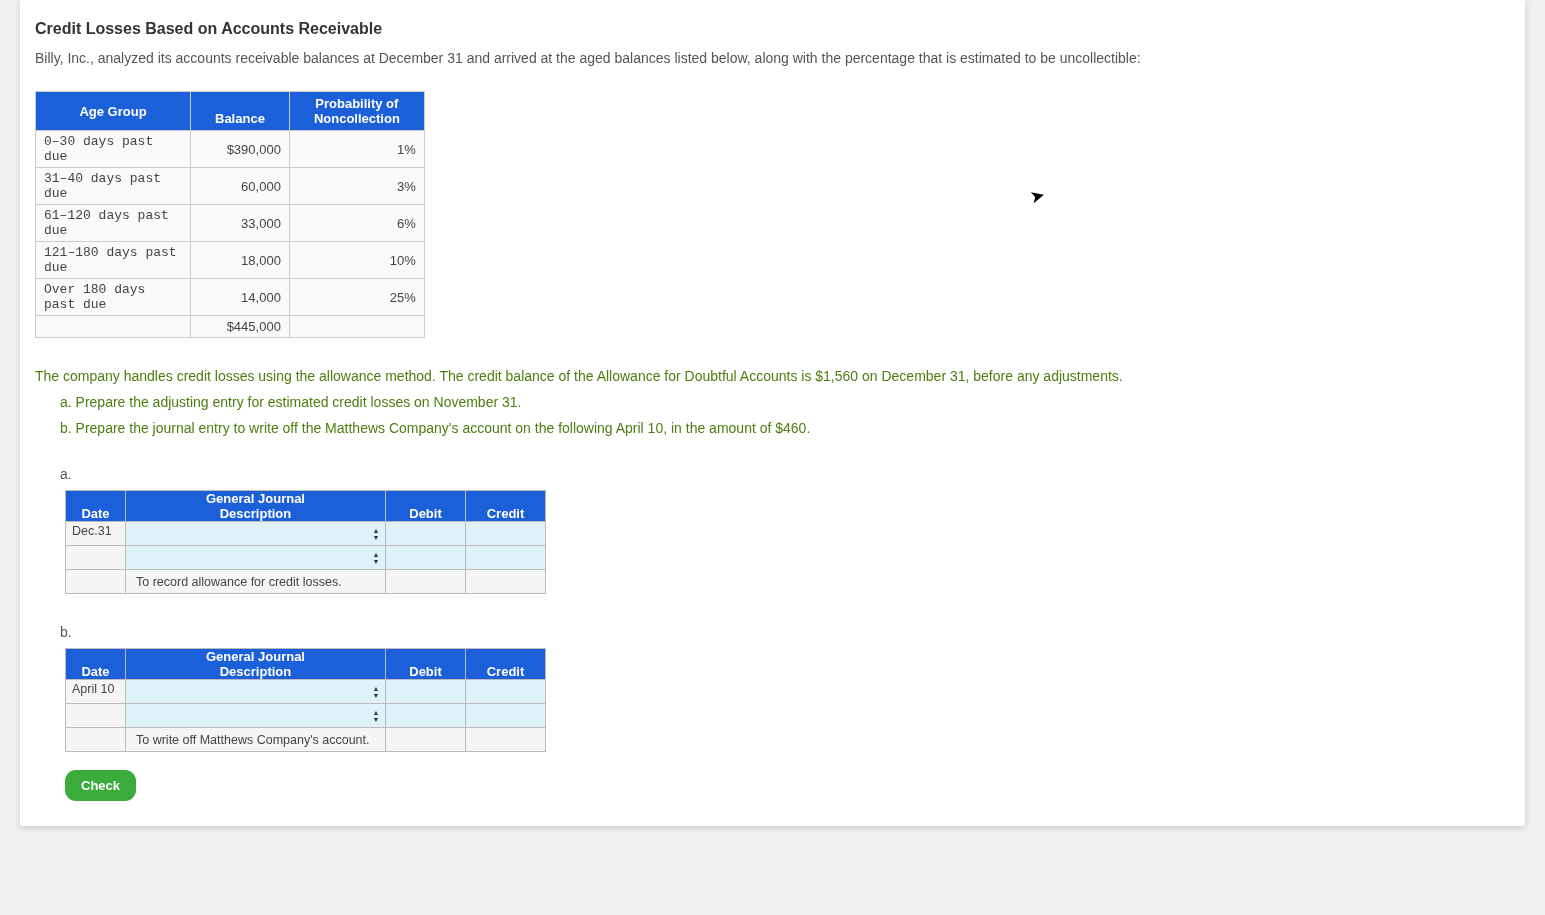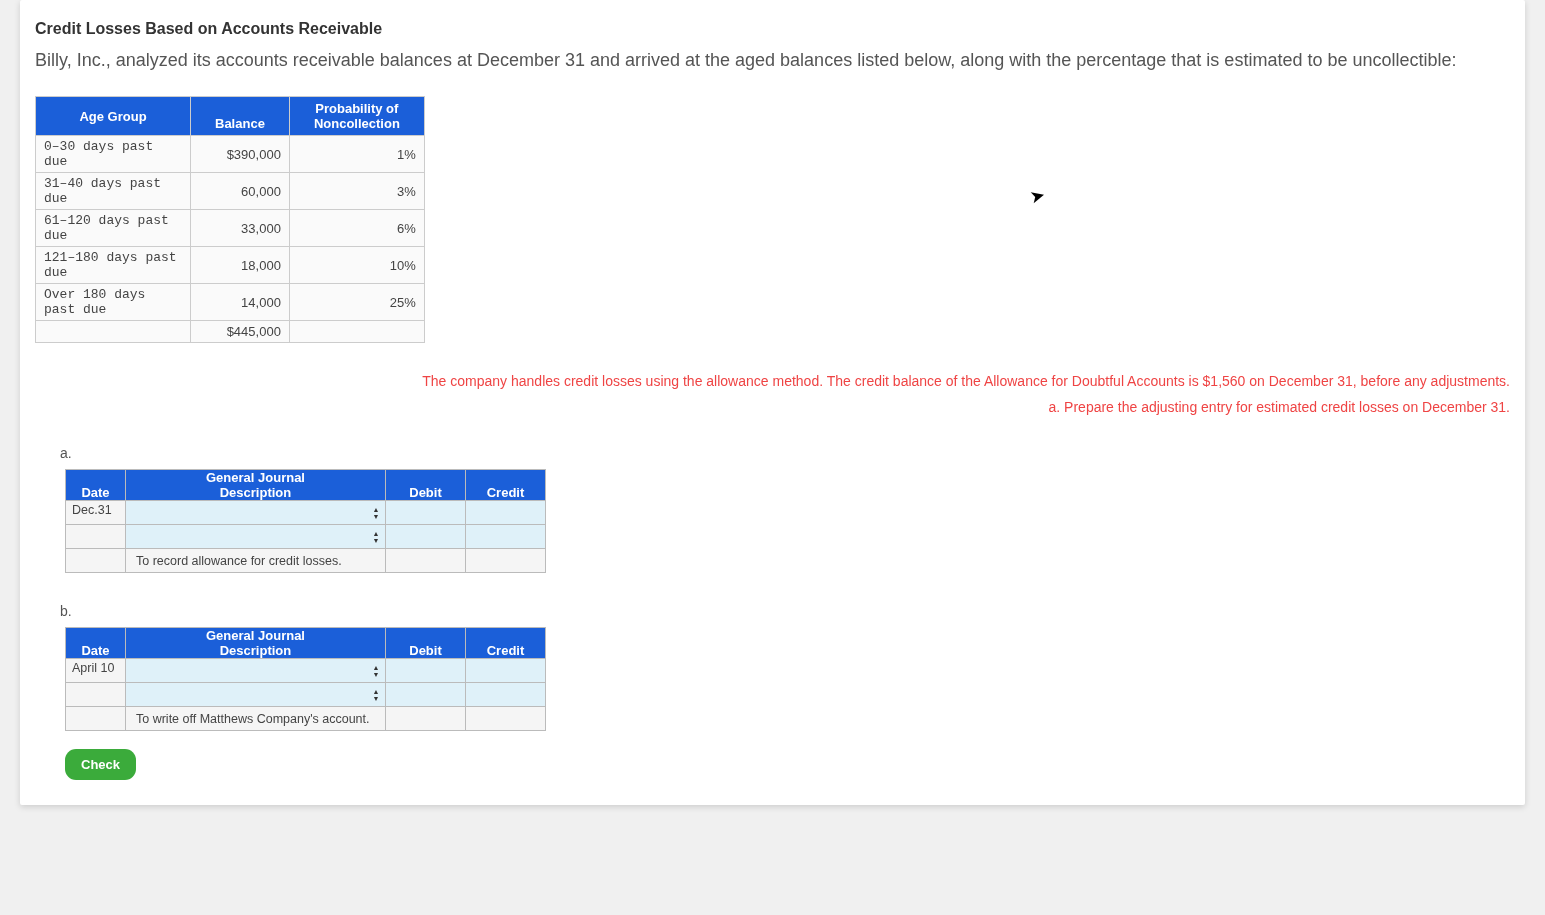--- a/index.html
+++ b/index.html
@@ -21,21 +21,21 @@
     color: #555;
     position: relative;
   }
   h1.title {
     font-size: 16px;
     font-weight: bold;
     color: #333;
     margin-bottom: 12px;
   }
   p.intro {
-    font-size: 18px;
+    font-size: 14px;
     color: #555;
     margin-bottom: 25px;
   }
 
   
   .age-table {
     border-collapse: collapse;
     font-size: 13px;
     margin-bottom: 30px;
     border: 1px solid #ccc;
@@ -54,21 +54,21 @@
   .age-table th.prob { width: 100px; }
   .age-table td {
     border: 1px solid #ccc;
     padding: 3px 8px;
     background: #fafafa;
     color: #444;
   }
   .age-table td.label { text-align: left; font-family: Liberation Mono, monospace; }
   .age-table td.num { text-align: right; }
 
-  .body-text { font-size: 14px; color: #ef4444; margin-bottom: 10px; text-align: right; }
+  .body-text { font-size: 14px; color: #4d7c0f; margin-bottom: 10px; }
   .indent { margin-left: 25px; margin-bottom: 10px; }
 
   .section-label { font-size: 14px; color: #555; margin: 30px 0 8px 25px; }
 
   
   .journal {
     border-collapse: collapse;
     font-size: 13px;
     margin-left: 30px;
     border: 1px solid #bbb;
@@ -200,21 +200,22 @@
       </tr>
       <tr>
         <td class="label"></td>
         <td class="num">$445,000</td>
         <td class="num"></td>
       </tr>
     </tbody>
   </table>
 
   <p class="body-text">The company handles credit losses using the allowance method. The credit balance of the Allowance for Doubtful Accounts is $1,560 on December 31, before any adjustments.</p>
-  <p class="body-text indent">a. Prepare the adjusting entry for estimated credit losses on December 31.</p>
+  <p class="body-text indent">a. Prepare the adjusting entry for estimated credit losses on November 31.</p>
+  <p class="body-text indent">b. Prepare the journal entry to write off the Matthews Company's account on the following April 10, in the amount of $460.</p>
 
   <div class="section-label">a.</div>
 
   <table class="journal">
     <thead>
       <tr>
         <th class="date-h" rowspan="2">Date</th>
         <th class="desc-h gj-top">General Journal</th>
         <th class="deb-h" rowspan="2">Debit</th>
         <th class="cred-h" rowspan="2">Credit</th>

